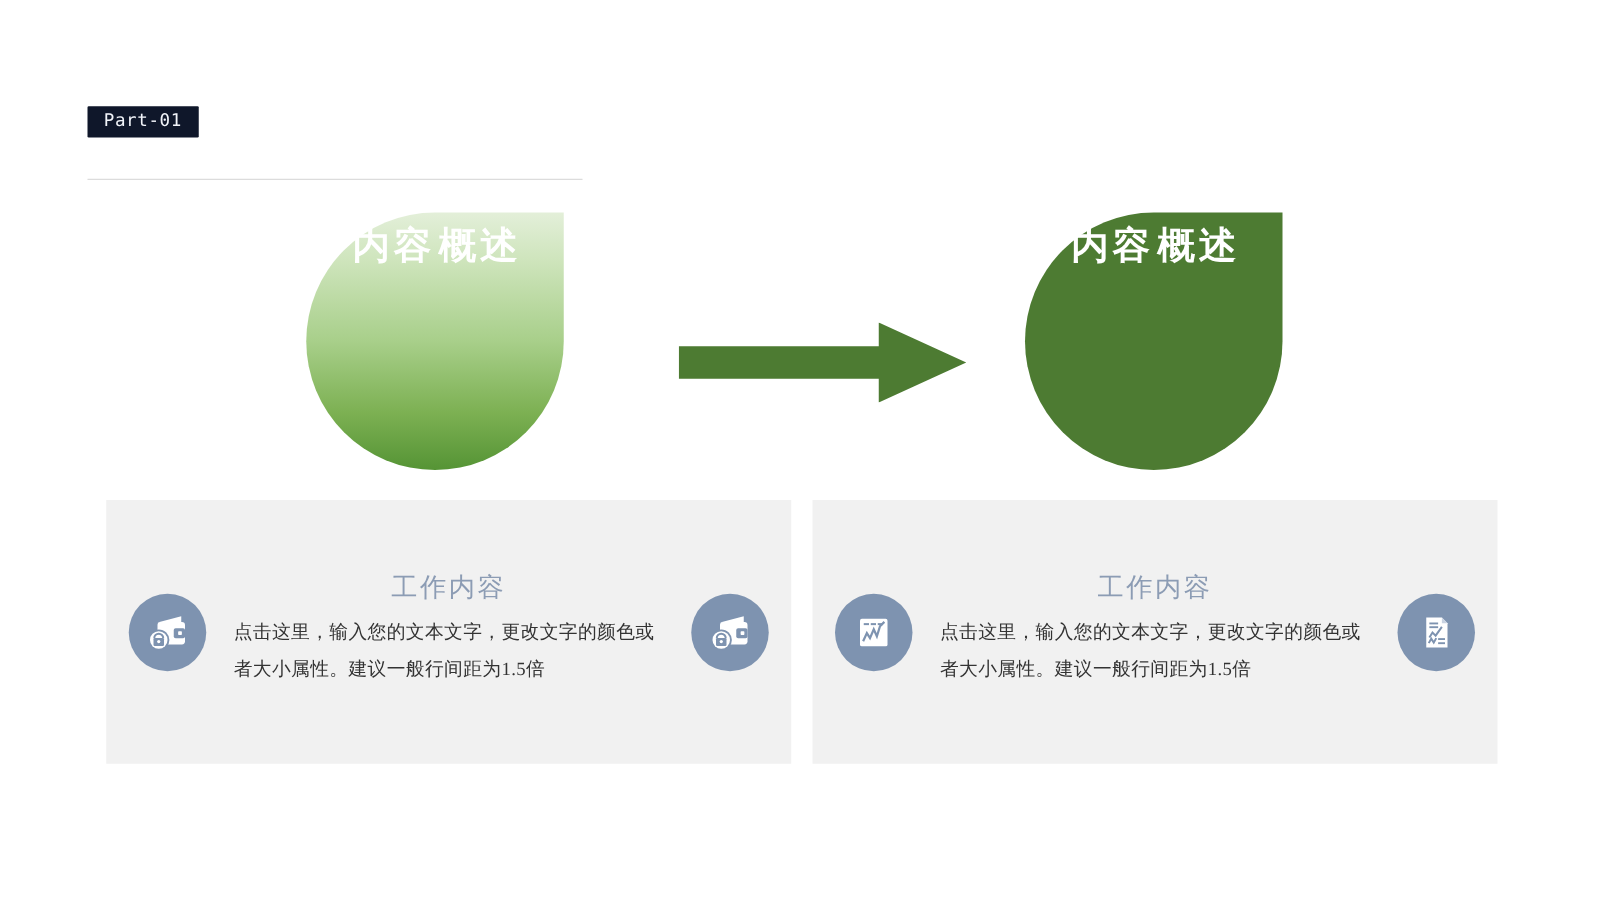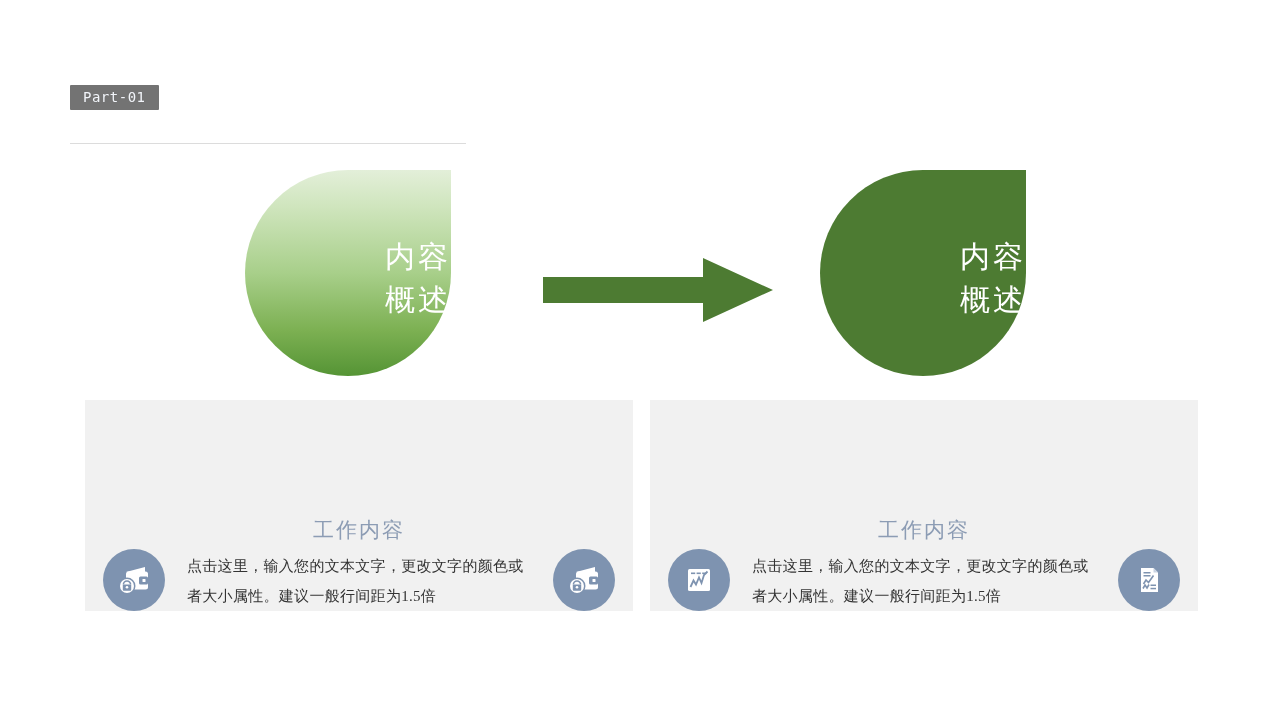--- a/index.html
+++ b/index.html
@@ -22,21 +22,21 @@
     top: 72px;
     width: 400px;
     height: 70px;
   }
   .header-row {
     display: flex;
     align-items: center;
     height: 50px;
   }
   .part-badge {
-    background: #737373;
+    background: #0f172a;
     color: #f2f5fa;
     font-family: "DejaVu Sans Mono", "Liberation Mono", monospace;
     font-size: 14px;
     letter-spacing: 0.5px;
     padding: 5px 13px 6px 13px;
     line-height: 1;
     white-space: nowrap;
     border-radius: 1px;
   }
   .slide-title {
@@ -58,23 +58,24 @@
     background: #dcdcdc;
   }
 
   
   .drop {
     position: absolute;
     width: 206px;
     height: 206px;
     border-radius: 50% 0 50% 50%;
     display: flex;
-    flex-direction: column;
-    align-items: flex-end;
+    flex-direction: row;
+    align-items: flex-start;
     justify-content: center;
+    font-weight: bold;
   }
   .drop-left {
     left: 245px;
     top: 170px;
     background: linear-gradient(to bottom, #e3efd9 0%, #cfe5bd 18%, #a8cf8a 50%, #7cb052 78%, #559435 100%);
   }
   .drop-right {
     left: 820px;
     top: 170px;
     background: #4d7b32;
@@ -100,21 +101,21 @@
     height: 64px;
   }
 
   
   .panel {
     position: absolute;
     top: 400px;
     height: 211px;
     background: #f1f1f1;
     display: flex;
-    align-items: flex-end;
+    align-items: center;
   }
   .panel-left  { left: 85px;  width: 548px; }
   .panel-right { left: 650px; width: 548px; }
 
   .panel-icon {
     width: 62px;
     height: 62px;
     border-radius: 50%;
     background: #7e93b0;
     flex: 0 0 62px;

